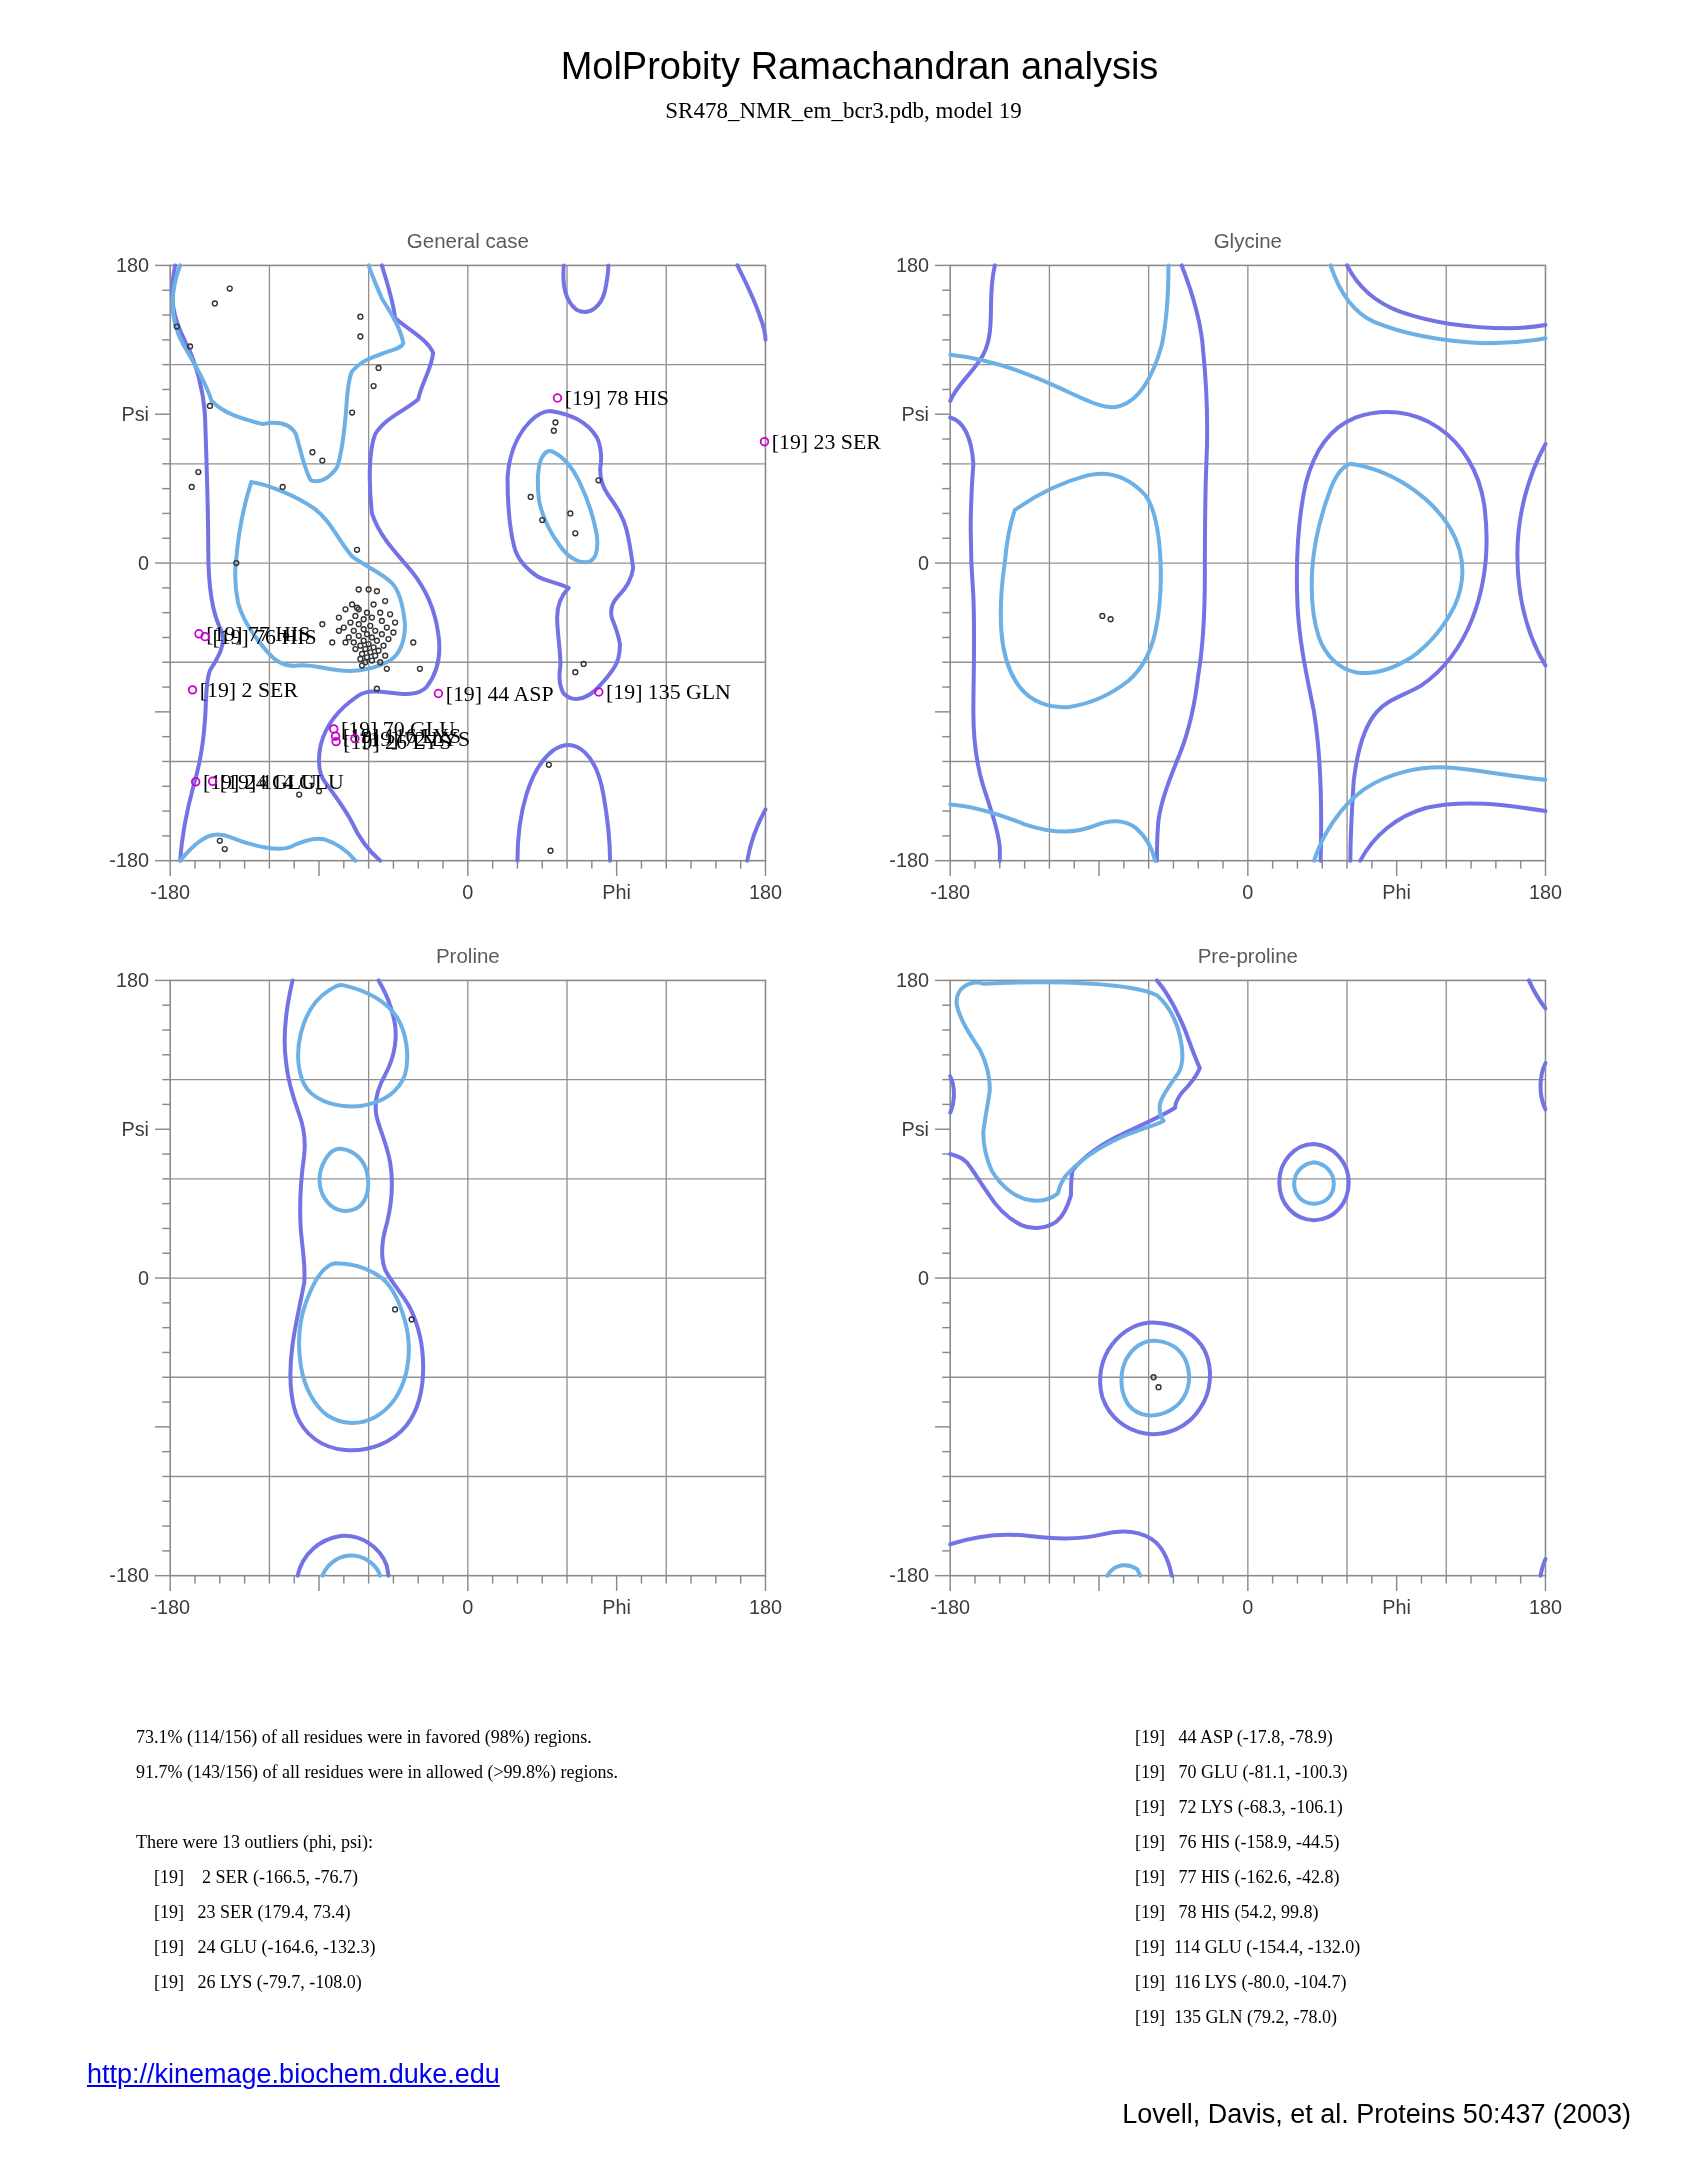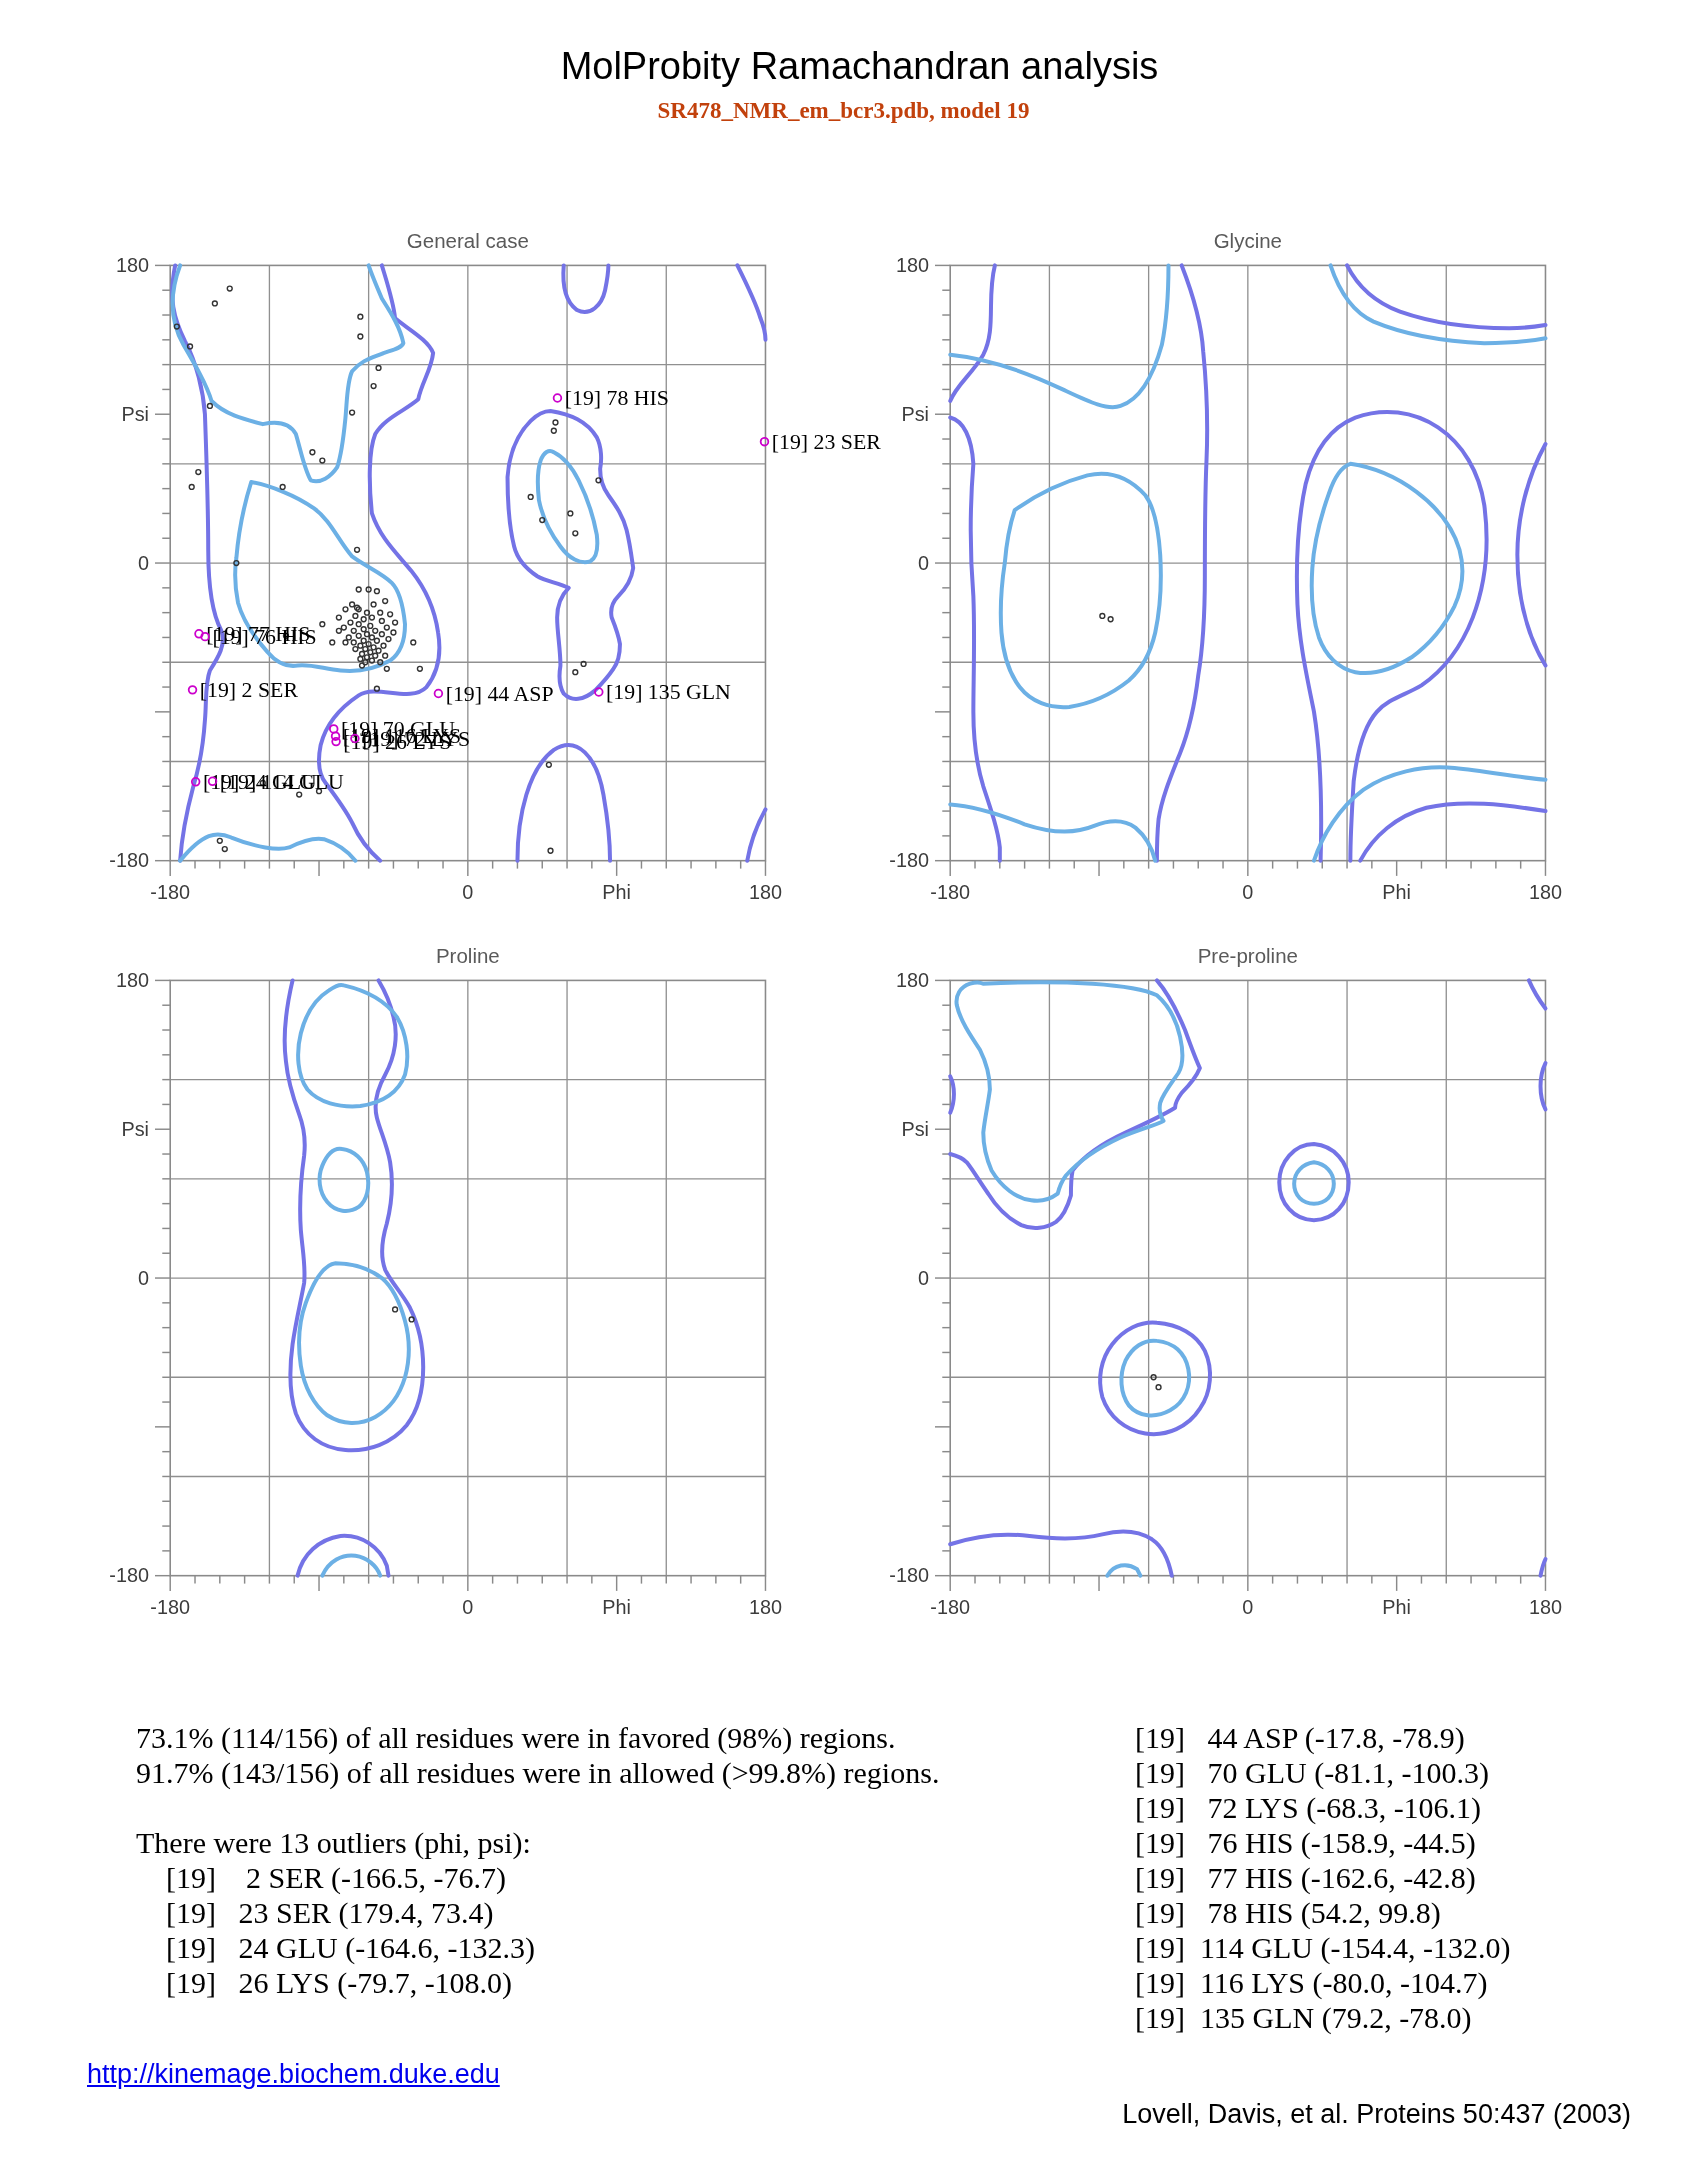--- a/index.html
+++ b/index.html
@@ -1,23 +1,23 @@
 <!DOCTYPE html>
 <html style="font-size:10.6px"><head>
 <meta charset="utf-8">
 <style>
   html,body{margin:0;padding:0;background:#ffffff;}
   #page{position:relative;width:1687px;height:2183px;background:#fff;overflow:hidden;
         font-family:"Liberation Sans",sans-serif;}
   .title{position:absolute;left:16px;top:45px;width:1687px;text-align:center;
          font-size:38px;color:#000;letter-spacing:0px;}
   .subtitle{position:absolute;left:0;top:98px;width:1687px;text-align:center;
-         font-family:"Liberation Serif",serif;font-size:23px;color:#c2410c;font-weight:bold;}
+         font-family:"Liberation Serif",serif;font-size:23px;color:#000000;}
   svg{position:absolute;overflow:visible;}
-  .statcol{position:absolute;font-family:"Liberation Serif",serif;font-size:30px;
+  .statcol{position:absolute;font-family:"Liberation Serif",serif;font-size:18px;
            color:#000;white-space:pre;line-height:35px;}
   .footer-link{position:absolute;left:87px;top:2059px;font-size:27px;
            text-decoration:underline;}
   .footer-cite{position:absolute;right:56px;top:2059px;font-size:27px;color:#000;margin-top:40px;}
 </style>
 </head>
 <body>
 
 <div id="page">
   <div class="title">MolProbity Ramachandran analysis</div>

